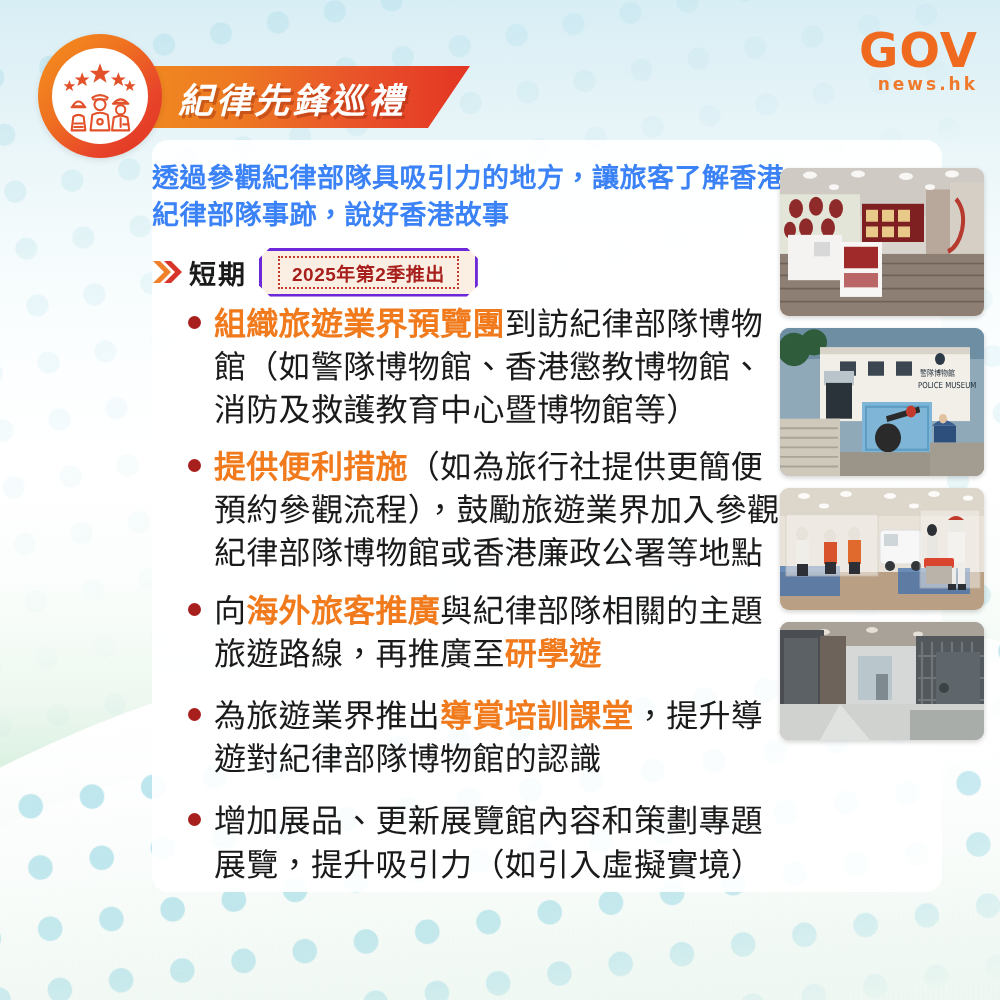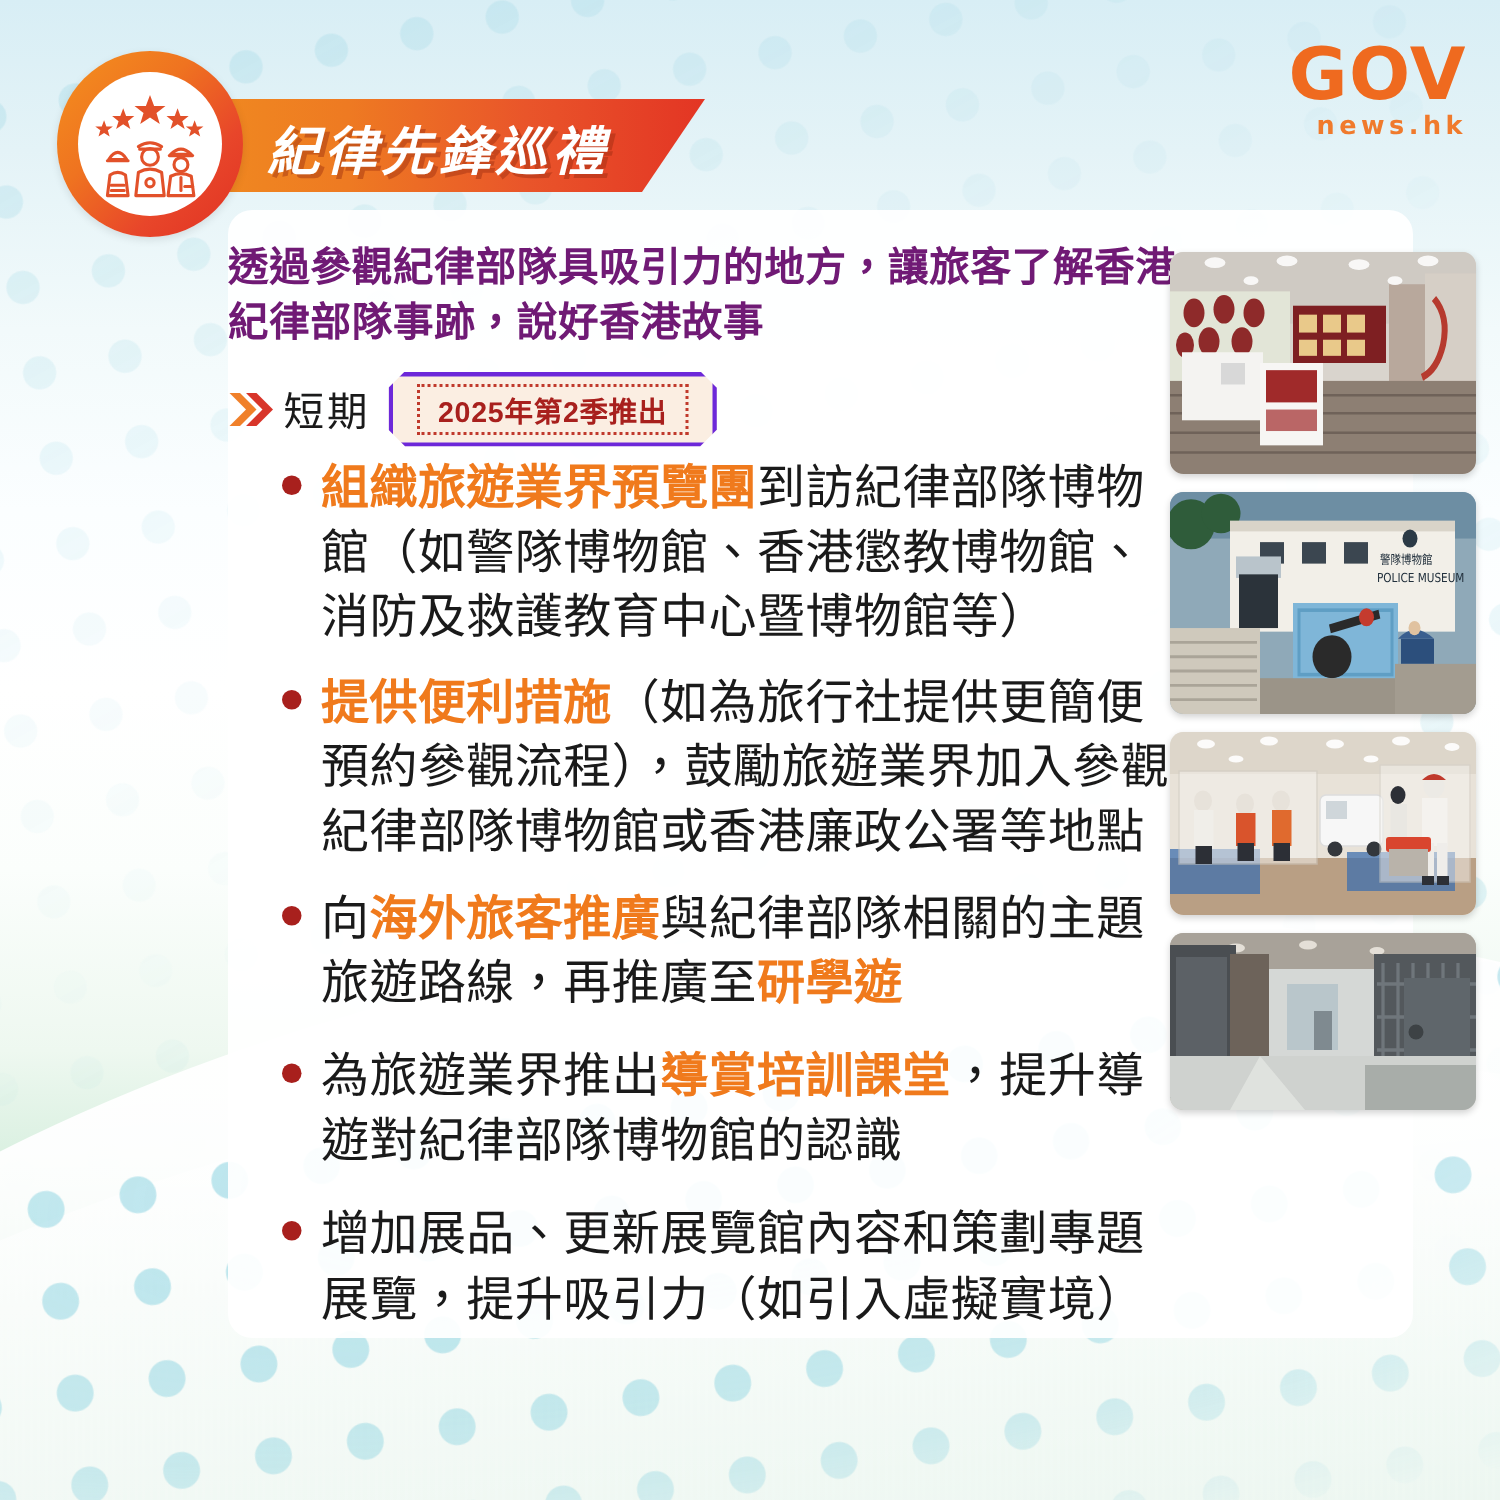--- a/index.html
+++ b/index.html
@@ -103,27 +103,27 @@
     font-family:"DejaVu Sans",sans-serif;display:block;
   }
   .govlogo .news{
     font-size:17px;font-weight:bold;color:#f07a2c;letter-spacing:3px;
     font-family:"DejaVu Sans",sans-serif;display:block;margin-top:2px;
   }
 
   
   .content{position:absolute;left:152px;top:160px;width:640px;}
   .intro{
-    font-size:27px;font-weight:bold;color:#701a75;line-height:1.38;
+    font-size:27px;font-weight:bold;color:#3b82f6;line-height:1.38;
     letter-spacing:.5px;
   }
   .section-head{display:flex;align-items:center;margin-top:13px;margin-bottom:5px;}
   .chev{flex:0 0 auto;margin-right:7px;display:block;}
   .section-label{
-    font-size:27px;font-weight:normal;color:#1a1a1a;letter-spacing:2px;
+    font-size:27px;font-weight:bold;color:#1a1a1a;letter-spacing:2px;
     white-space:nowrap;
   }
   .badge{
     margin-left:12px;position:relative;display:inline-block;
     background:#fbeee2;
     border:3px solid #6d28d9;
     clip-path:polygon(11px 0, calc(100% - 11px) 0, 100% 11px, 100% calc(100% - 11px),
                       calc(100% - 11px) 100%, 11px 100%, 0 calc(100% - 11px), 0 11px);
     padding:5px 16px 5px 16px;
   }

